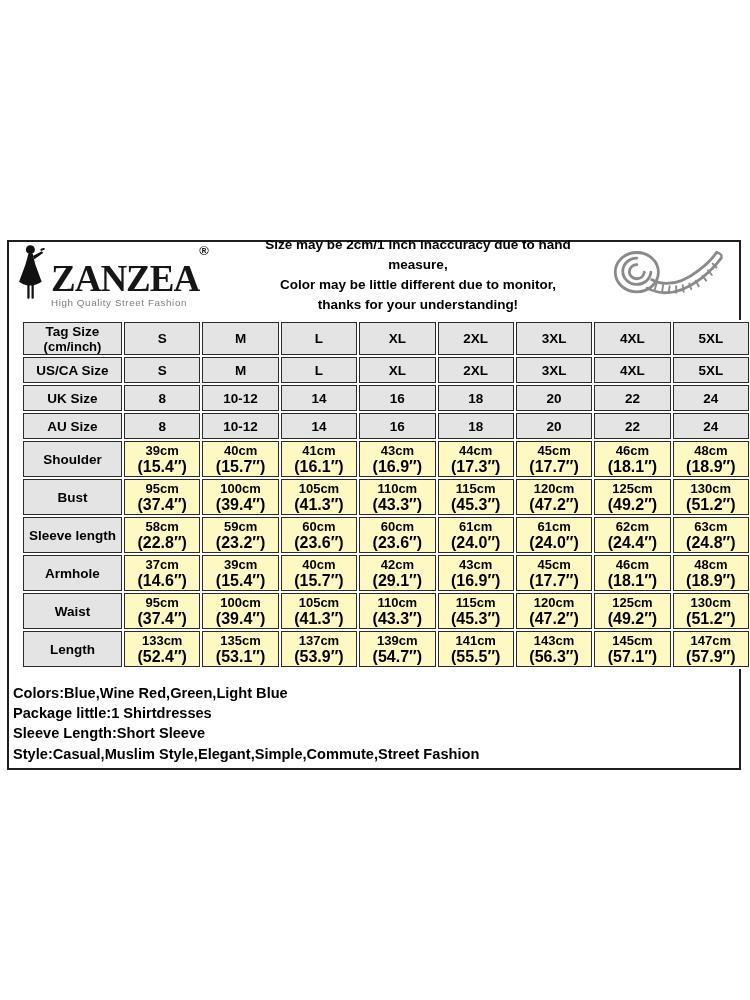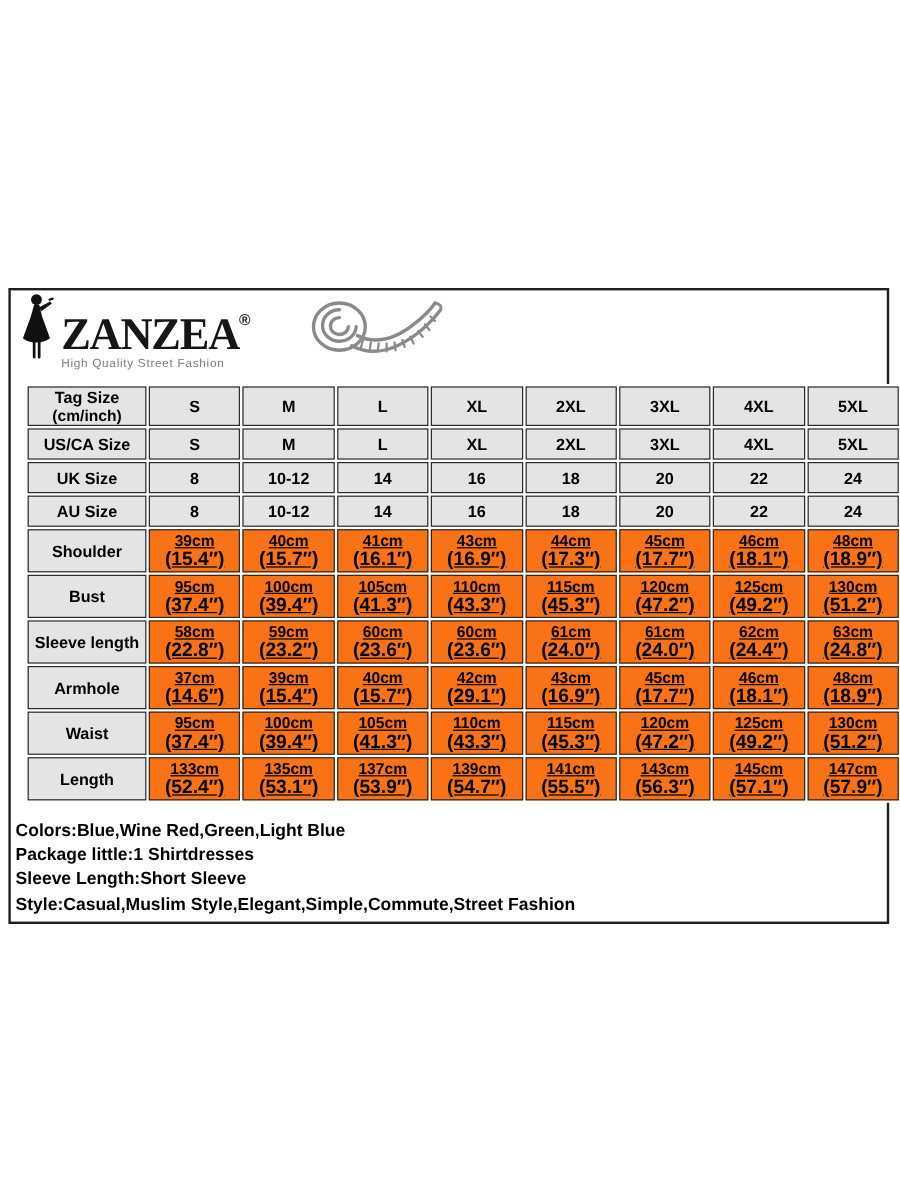--- a/index.html
+++ b/index.html
@@ -15,42 +15,42 @@
   .header-band{
     display:flex;align-items:center;height:66px;box-sizing:border-box;
     padding:0 6px 0 4px;
   }
   .logo-block{display:flex;align-items:flex-end;width:228px;flex:none;}
   .logo-woman{flex:none;margin:2px 0 2px 2px;}
   .logo-textcol{margin-left:2px;line-height:1;}
   .brand-line{white-space:nowrap;}
   .brand-name{
     font-family:"Liberation Serif",serif;font-weight:bold;font-size:37px;
-    letter-spacing:-1px;color:#161616;display:inline-block;transform:scaleY(1.02);
+    letter-spacing:-1px;color:#161616;display:inline-block;transform:scaleY(1.02);margin-top:15px;
   }
   .brand-reg{font-size:13px;font-weight:bold;vertical-align:top;position:relative;top:-1px;color:#161616;}
   .brand-tagline{
     font-size:9.8px;color:#7d7d7d;letter-spacing:0.6px;margin-top:1px;
     font-weight:normal;white-space:nowrap;
   }
   .disclaimer{
     flex:1;text-align:center;font-weight:bold;font-size:13.5px;line-height:20px;
   }
   .tape-block{width:138px;flex:none;display:flex;justify-content:center;}
   
   table.size-table{
     border-collapse:separate;border-spacing:2px;width:100%;table-layout:fixed;
     margin:12px;background:#fff;
   }
   .size-table td{
     border:1px solid #2b2b2b;text-align:center;vertical-align:middle;
     font-weight:bold;padding:0;box-sizing:border-box;overflow:hidden;
   }
   .gray{background:#e4e4e4;}
-  .white{background:#f97316;text-decoration:underline;}
+  .white{background:#fef9c3;}
   .label-cell{font-size:13.5px;}
   .size-val{font-size:13.5px;}
   tr.size-row td{height:26px;}
   tr.size-row.tall td{height:33px;}
   tr.measure-row td{height:36px;}
   .cm-line{font-size:13px;line-height:16px;}
   .in-line{font-size:16px;line-height:16px;text-align:center;}
   .sub-label{font-size:13px;line-height:15px;}
   .main-label{line-height:15px;}
   
@@ -77,20 +77,25 @@
         </svg>
       </span>
       <div class="logo-textcol">
         <div class="brand-line">
           <span class="brand-name">ZANZEA</span><span class="brand-reg">®</span>
         </div>
         <div class="brand-tagline">High Quality Street Fashion</div>
       </div>
     </div>
 
+    <div class="disclaimer">
+      <div>Size may be 2cm/1 inch inaccuracy due to hand measure,</div>
+      <div>Color may be little different due to monitor,</div>
+      <div>thanks for your understanding!</div>
+    </div>
 
     <div class="tape-block">
       <svg width="126" height="60" viewBox="0 0 130 64" fill="none" stroke="#8a8a8a" stroke-width="3" stroke-linecap="round">
         <ellipse cx="36" cy="29" rx="23" ry="21"></ellipse>
         <path d="M36,14 a15,14 0 1 0 15,15"></path>
         <path d="M36,21 a8,7.5 0 1 0 8,8"></path>
         <path d="M47,46 C68,57 88,48 104,36 C112,30 120,22 126,14"></path>
         <path d="M52,37 C70,46 88,38 102,27 C110,21 117,14 121,8"></path>
         <path d="M121,8 C126,9 127,11 126,14" stroke-width="2.5"></path>
         <g stroke-width="2">

